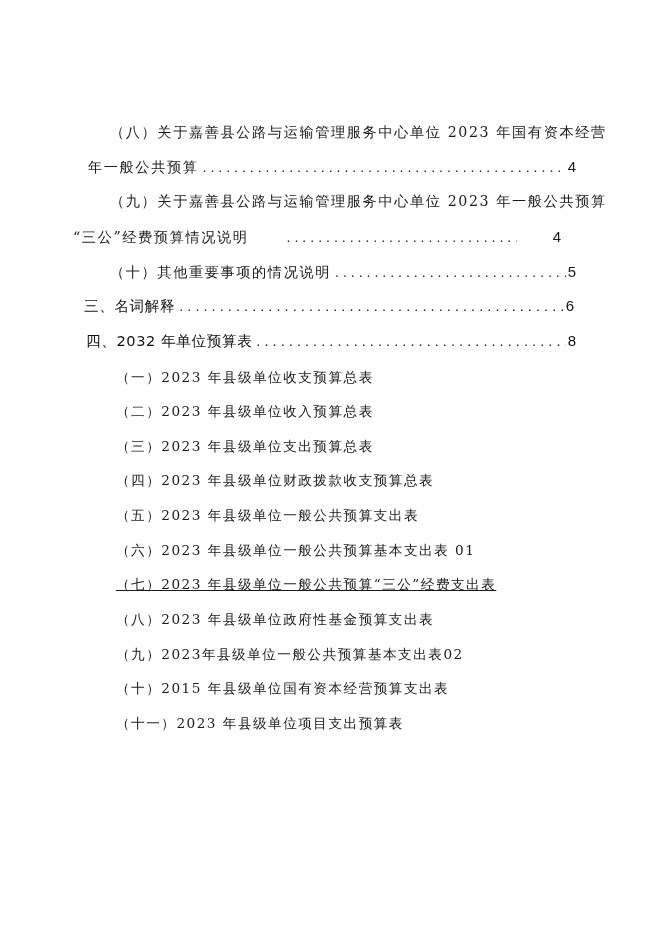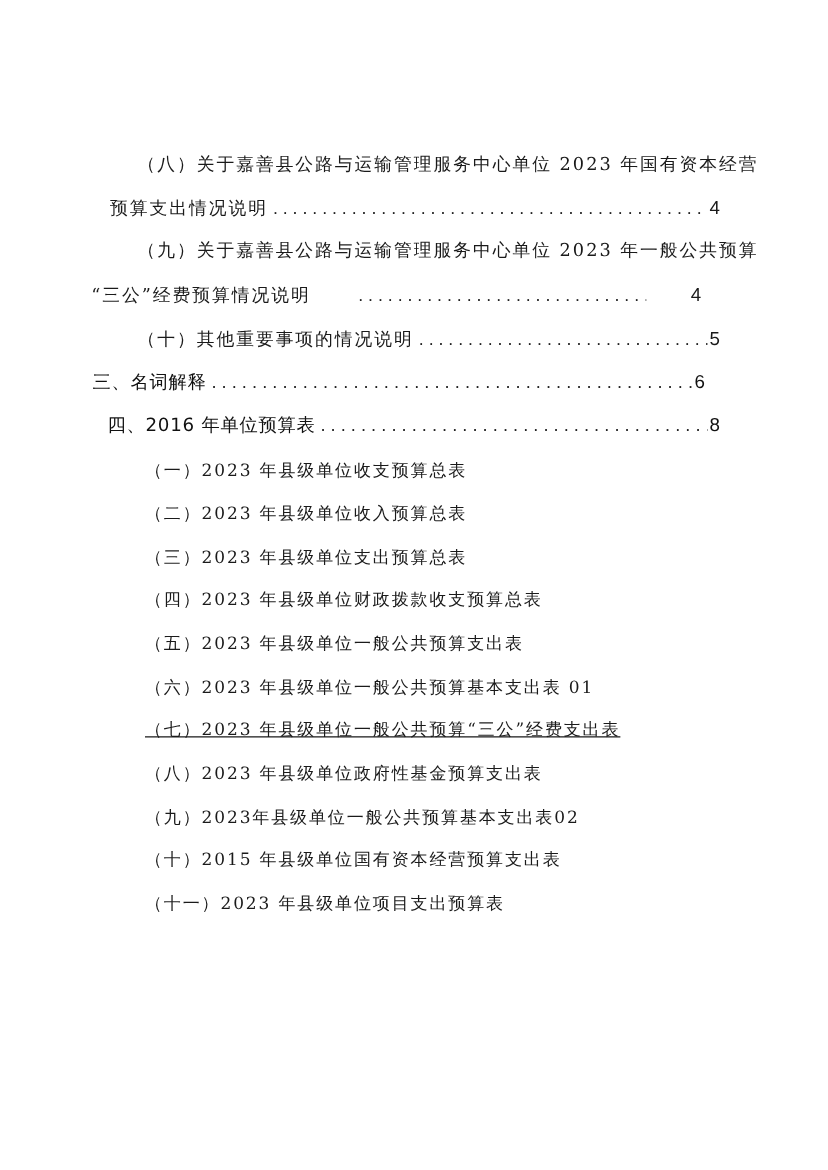--- a/index.html
+++ b/index.html
@@ -35,48 +35,48 @@
   </style>
 </head>
 <body>
 
 <div class="page">
 
   <div class="toc-line serif" style="left:110px; top:122px; width:470px;">
     <span>（八）关于嘉善县公路与运输管理服务中心单位 2023 年国有资本经营</span>
   </div>
   <div class="toc-line serif" style="left:88px; top:157px; width:488px;">
-    <span>预算支出情况说明</span>
+    <span>年一般公共预算</span>
     <span class="leader"></span>
     <span class="page-no">4</span>
   </div>
 
   <div class="toc-line serif" style="left:110px; top:191px; width:470px;">
     <span>（九）关于嘉善县公路与运输管理服务中心单位 2023 年一般公共预算</span>
   </div>
   <div class="toc-line serif" style="left:73px; top:227px; width:488px;gap:34px;">
     <span>“三公”经费预算情况说明</span>
     <span class="leader"></span>
     <span class="page-no">4</span>
   </div>
 
   <div class="toc-line serif" style="left:110px; top:262px; width:466px;">
     <span>（十）其他重要事项的情况说明</span>
     <span class="leader"></span>
     <span class="page-no">5</span>
   </div>
 
-  <div class="toc-line sans lvl2" style="left:74px; top:296px; width:490px;">
+  <div class="toc-line sans lvl2" style="left:84px; top:296px; width:490px;">
     <span>三、名词解释</span>
     <span class="leader"></span>
     <span class="page-no">6</span>
   </div>
 
   <div class="toc-line sans lvl2" style="left:86px; top:331px; width:490px;">
-    <span>四、2016 年单位预算表</span>
+    <span>四、2032 年单位预算表</span>
     <span class="leader"></span>
     <span class="page-no">8</span>
   </div>
 
   <div class="toc-line sub" style="left:116px; top:367px;">
     <span>（一）2023 年县级单位收支预算总表</span>
   </div>
   <div class="toc-line sub" style="left:116px; top:401px;">
     <span>（二）2023 年县级单位收入预算总表</span>
   </div>

